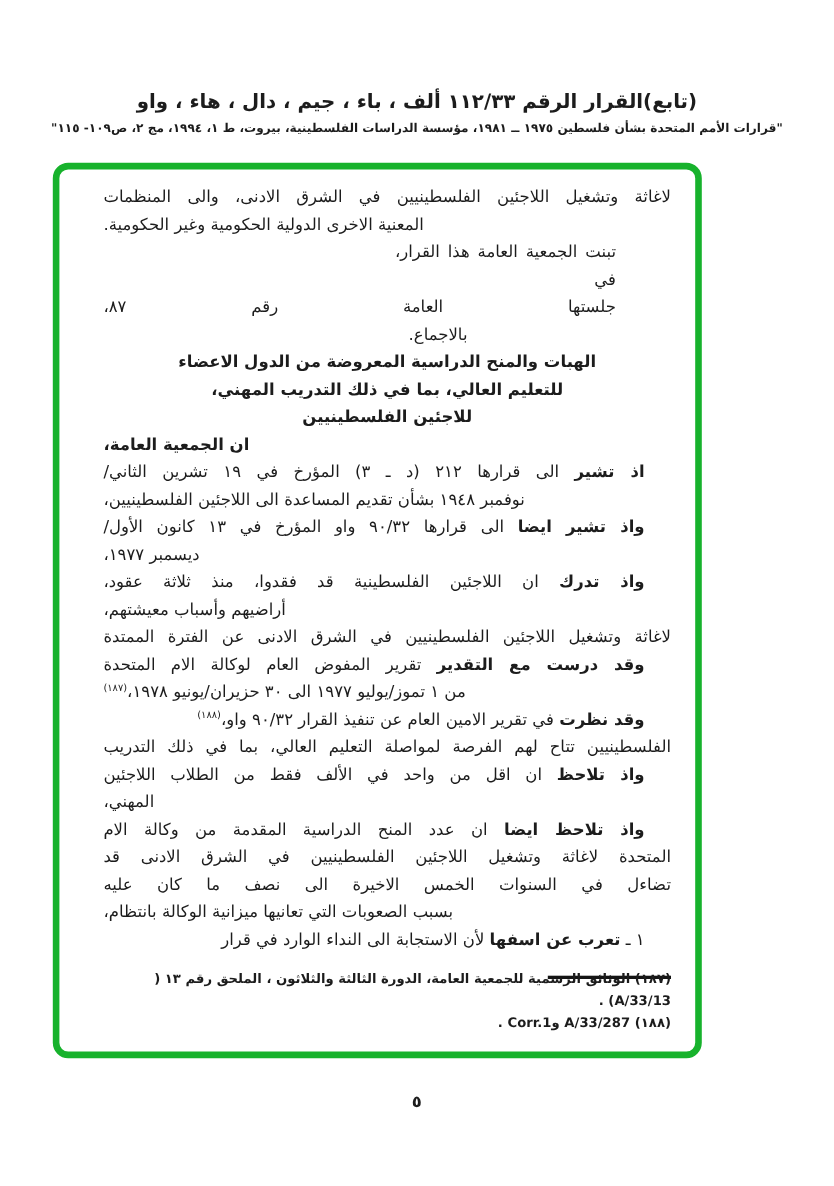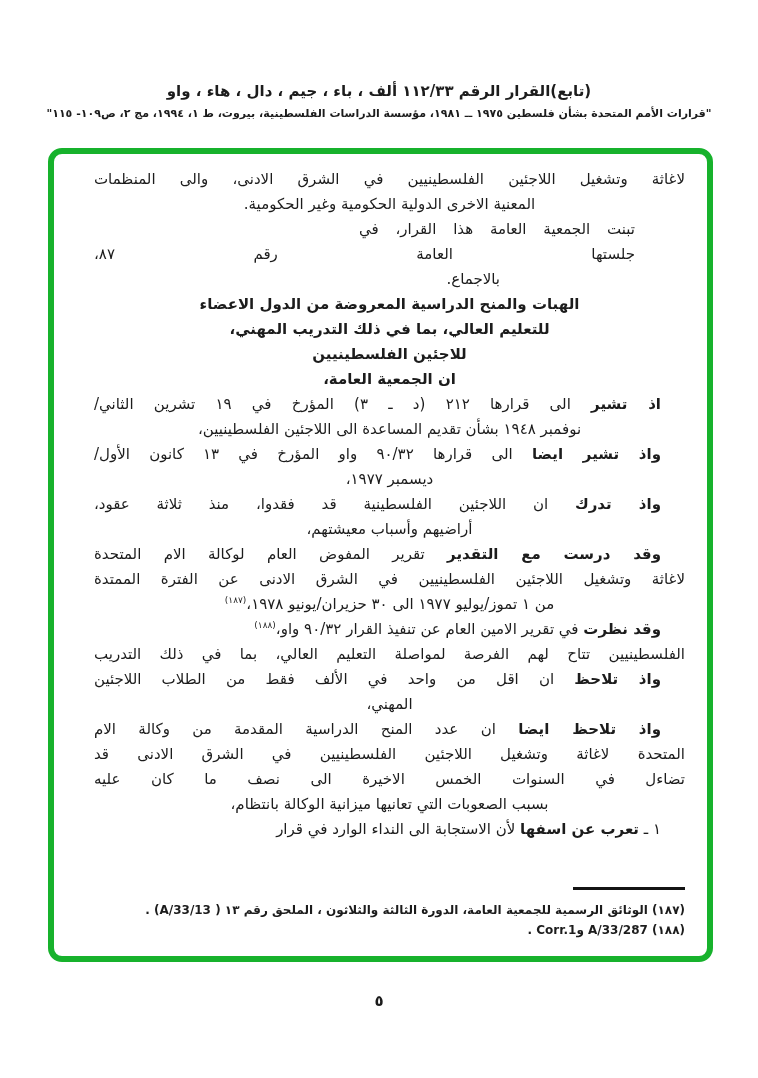--- a/index.html
+++ b/index.html
@@ -2,36 +2,36 @@
 <html><head>
 <meta charset="utf-8">
 <style>
   html,body{margin:0;padding:0;background:#ffffff;}
   .page{
     position:relative;width:758px;height:1078px;background:#ffffff;
     font-family:"DejaVu Sans",sans-serif;color:#1c1c1c;overflow:hidden;
   }
   
   .hdr{position:absolute;top:82px;left:0;width:758px;text-align:center;direction:rtl;}
-  .hdr .h1{font-size:15px;font-weight:bold;letter-spacing:0;}
+  .hdr .h1{font-size:18px;font-weight:bold;letter-spacing:0;}
   .hdr .h2{font-size:11px;font-weight:bold;margin-top:7px;}
   
   .green-box{
-    position:absolute;left:48px;top:148px;width:665px;height:814px;
+    position:absolute;left:48px;top:148px;width:590px;height:814px;
     box-sizing:border-box;border:6px solid #17b22c;border-radius:14px;background:#fff;
   }
   
   .body-text{
     position:absolute;top:13px;right:22px;left:40px;
     direction:rtl;font-size:15px;line-height:25px;
   }
   .ln{min-height:25px;}
   .ln b{font-weight:bold;}
   .fill{text-align:justify;text-align-last:justify;}
-  .end{text-align:center;}
+  .end{text-align:left;}
   .indent{padding-right:24px;text-align:right;}
   .indent.fill{text-align:justify;text-align-last:justify;}
   .center{text-align:center;font-weight:bold;}
   .sign1{margin-right:50px;margin-left:265px;text-align:justify;text-align-last:justify;}
   .sign2{margin-right:50px;text-align:justify;text-align-last:justify;letter-spacing:2px;word-spacing:8px;}
   .sign3{margin-right:185px;text-align:right;}
   sup{font-size:9px;line-height:0;}
   
   .fn-divider{position:absolute;bottom:66px;right:22px;width:112px;height:3px;background:#141414;}
   .footnotes{
@@ -61,22 +61,22 @@
         <div class="ln center"><span>الهبات والمنح الدراسية المعروضة من الدول الاعضاء</span></div>
         <div class="ln center"><span>للتعليم العالي، بما في ذلك التدريب المهني،</span></div>
         <div class="ln center"><span>للاجئين الفلسطينيين</span></div>
         <div class="ln end"><b>ان الجمعية العامة،</b></div>
         <div class="ln indent fill"><b>اذ تشير</b><span> الى قرارها ٢١٢ (د ـ ٣) المؤرخ في ١٩ تشرين الثاني/</span></div>
         <div class="ln end"><span>نوفمبر ١٩٤٨ بشأن تقديم المساعدة الى اللاجئين الفلسطينيين،</span></div>
         <div class="ln indent fill"><b>واذ تشير ايضا</b><span> الى قرارها ٩٠/٣٢ واو المؤرخ في ١٣ كانون الأول/</span></div>
         <div class="ln end"><span>ديسمبر ١٩٧٧،</span></div>
         <div class="ln indent fill"><b>واذ تدرك</b><span> ان اللاجئين الفلسطينية قد فقدوا، منذ ثلاثة عقود،</span></div>
         <div class="ln end"><span>أراضيهم وأسباب معيشتهم،</span></div>
+        <div class="ln fill"><span>لاغاثة وتشغيل اللاجئين الفلسطينيين في الشرق الادنى عن الفترة الممتدة</span></div>
         <div class="ln indent fill"><b>وقد درست مع التقدير</b><span> تقرير المفوض العام لوكالة الام المتحدة</span></div>
-        <div class="ln fill"><span>لاغاثة وتشغيل اللاجئين الفلسطينيين في الشرق الادنى عن الفترة الممتدة</span></div>
         <div class="ln end"><span>من ١ تموز/يوليو ١٩٧٧ الى ٣٠ حزيران/يونيو ١٩٧٨،</span><sup>(١٨٧)</sup></div>
         <div class="ln indent"><b>وقد نظرت</b><span> في تقرير الامين العام عن تنفيذ القرار ٩٠/٣٢ واو،</span><sup>(١٨٨)</sup></div>
         <div class="ln fill"><span>الفلسطينيين تتاح لهم الفرصة لمواصلة التعليم العالي، بما في ذلك التدريب</span></div>
         <div class="ln indent fill"><b>واذ تلاحظ</b><span> ان اقل من واحد في الألف فقط من الطلاب اللاجئين</span></div>
         <div class="ln end"><span>المهني،</span></div>
         <div class="ln indent fill"><b>واذ تلاحظ ايضا</b><span> ان عدد المنح الدراسية المقدمة من وكالة الام</span></div>
         <div class="ln fill"><span>المتحدة لاغاثة وتشغيل اللاجئين الفلسطينيين في الشرق الادنى قد</span></div>
         <div class="ln fill"><span>تضاءل في السنوات الخمس الاخيرة الى نصف ما كان عليه</span></div>
         <div class="ln end"><span>بسبب الصعوبات التي تعانيها ميزانية الوكالة بانتظام،</span></div>
         <div class="ln indent"><span>١ ـ </span><b>تعرب عن اسفها</b><span> لأن الاستجابة الى النداء الوارد في قرار</span></div>

